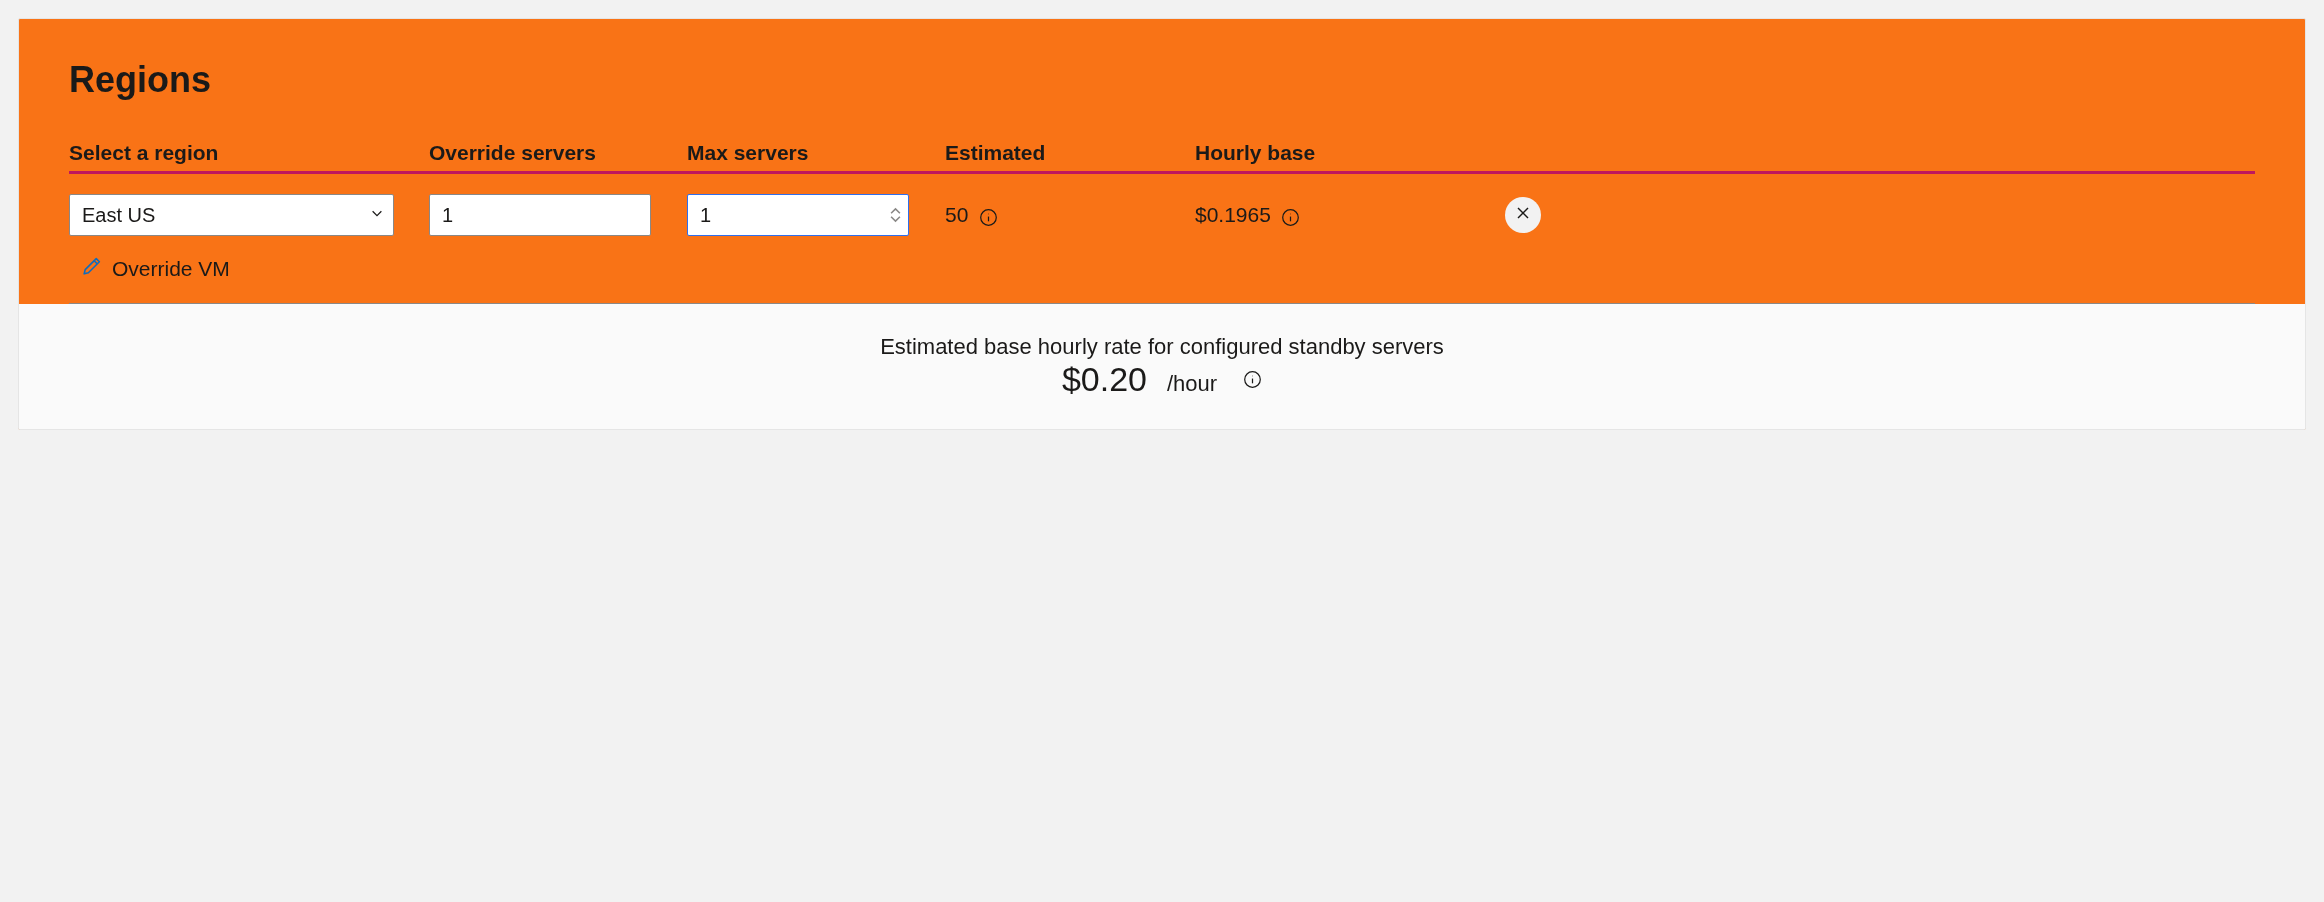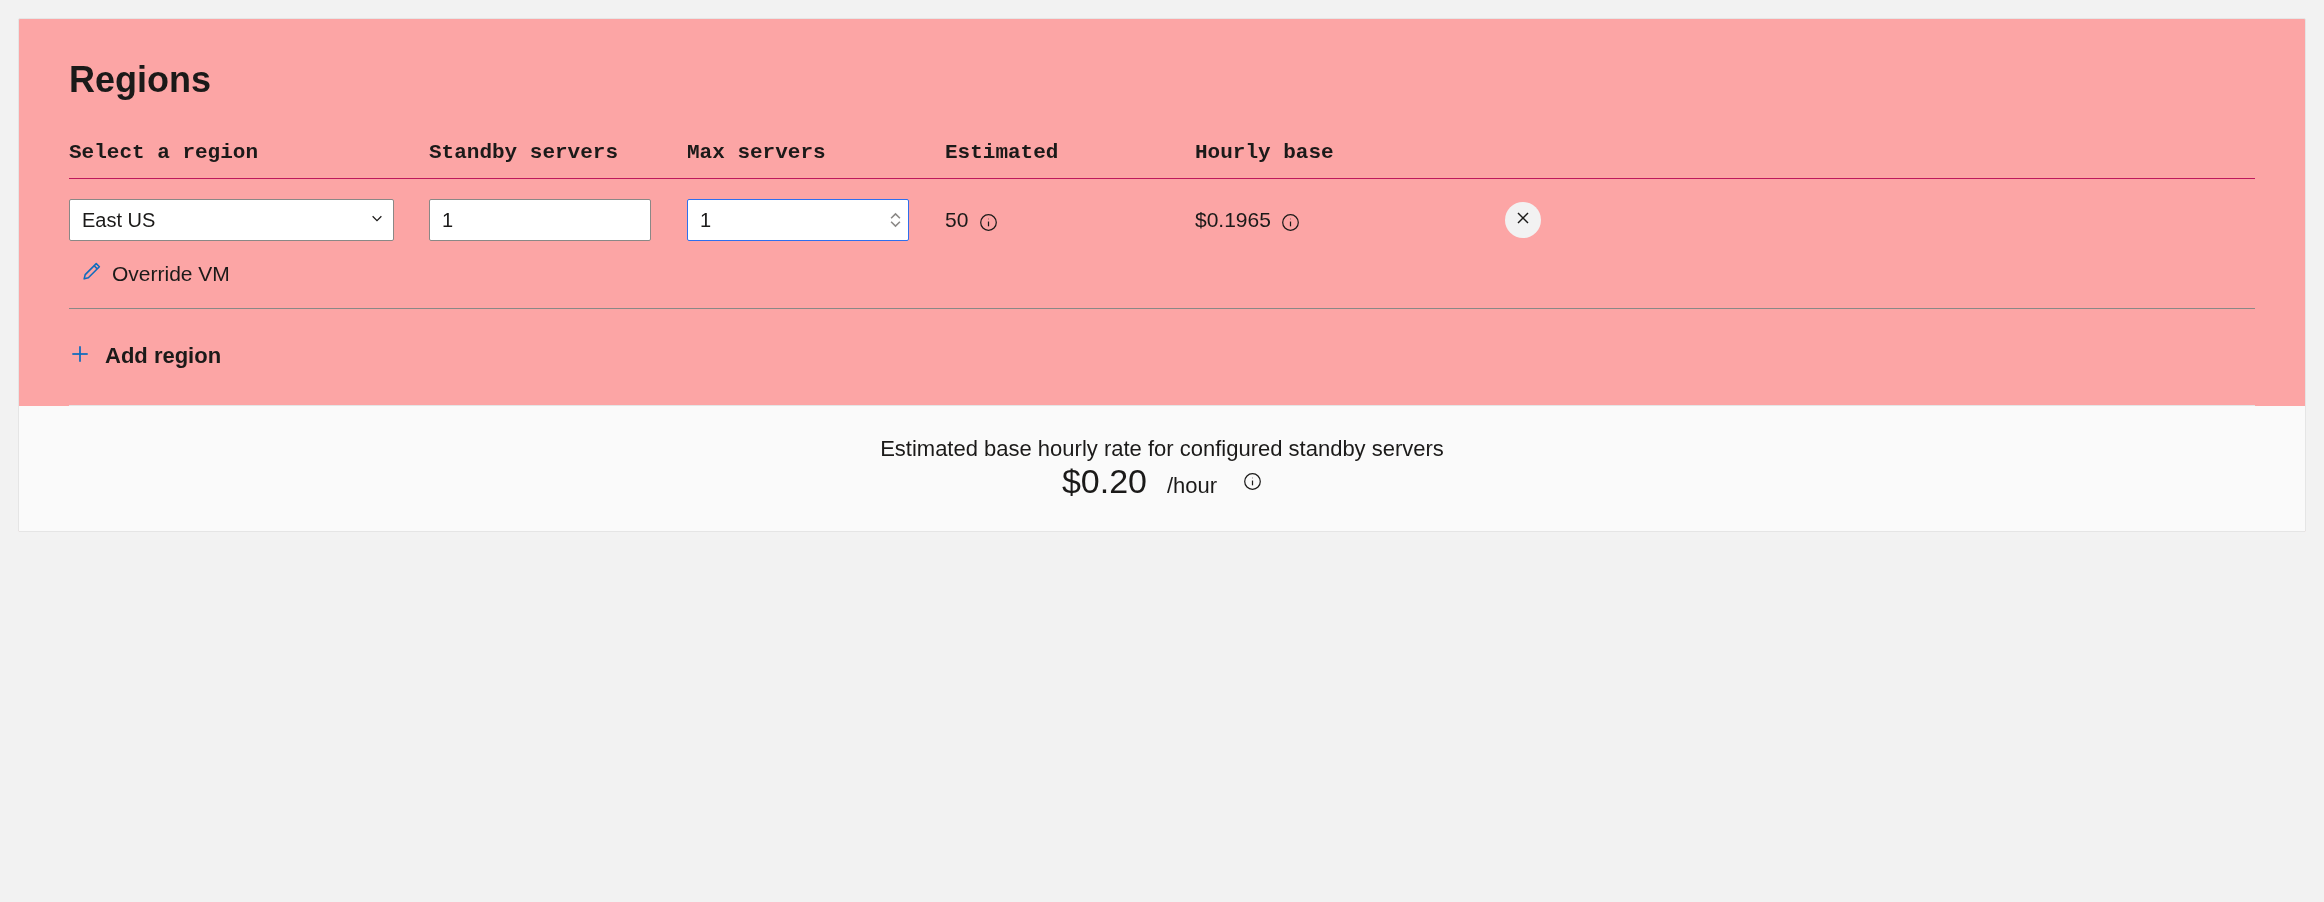--- a/index.html
+++ b/index.html
@@ -6,39 +6,38 @@
   html, body {
     margin: 0; padding: 0;
     background: #f2f2f2;
     font-family: "Segoe UI", -apple-system, BlinkMacSystemFont, sans-serif;
     color: #1b1a19;
   }
   .canvas {
     padding: 18px;
   }
   .card {
-    background: #fca5a5;
+    background: #f97316;
     border: 1px solid #e5e5e5;
     border-radius: 2px;
   }
   .inner {
     padding: 40px 50px 0 50px;
   }
   .title {
     font-size: 36px;
     font-weight: 600;
     margin: 0 0 40px 0;
   }
   .table-head {
     display: grid;
     grid-template-columns: 360px 258px 258px 250px 310px 60px;
     align-items: end;
-    padding-bottom: 14px;
-    border-bottom: 1px solid #be185d;
-    font-family: Liberation Mono, monospace;
+    padding-bottom: 6px;
+    border-bottom: 3px solid #be185d;
   }
   .th {
     font-size: 21px;
     font-weight: 600;
   }
   .row-wrap {
     padding: 20px 0 22px 0;
     border-bottom: 1px solid #8a8886;
   }
   .row {
@@ -169,21 +168,21 @@
 </head>
 <body>
 
 <div class="canvas">
   <div class="card">
     <div class="inner">
       <h2 class="title">Regions</h2>
 
       <div class="table-head">
         <div class="th">Select a region</div>
-        <div class="th">Standby servers</div>
+        <div class="th">Override servers</div>
         <div class="th">Max servers</div>
         <div class="th">Estimated</div>
         <div class="th">Hourly base</div>
         <div></div>
       </div>
 
       <div class="row-wrap">
         <div class="row">
           <div>
             <div class="select-wrap">
@@ -256,29 +255,20 @@
           <span>
             <svg width="21" height="21" viewBox="0 0 20 20" fill="none" stroke="#0f6cbd" stroke-width="1.5" stroke-linejoin="round">
                 <path d="M14.5 2.5l3 3L7 16l-4 1 1-4L14.5 2.5z"></path>
                 <line x1="12.5" y1="4.5" x2="15.5" y2="7.5"></line>
               </svg>
           </span>
           <span class="override-label">Override VM</span>
         </div>
       </div>
 
-      <div class="add-row">
-        <span>
-          <svg width="22" height="22" viewBox="0 0 20 20" fill="none" stroke="#0f6cbd" stroke-width="1.6">
-              <line x1="10" y1="3" x2="10" y2="17"></line>
-              <line x1="3" y1="10" x2="17" y2="10"></line>
-            </svg>
-        </span>
-        <span class="add-label">Add region</span>
-      </div>
     </div>
 
     <div class="footer">
       <div class="footer-text">Estimated base hourly rate for configured standby servers</div>
       <div class="footer-rate">
         <span class="rate-big">$0.20</span>
         <span class="rate-suffix">/hour</span>
         <span class="info-icon" style="align-self:center;">
           <svg width="19" height="19" viewBox="0 0 20 20" fill="none" stroke="currentColor" stroke-width="1.3">
               <circle cx="10" cy="10" r="8.2"></circle>

